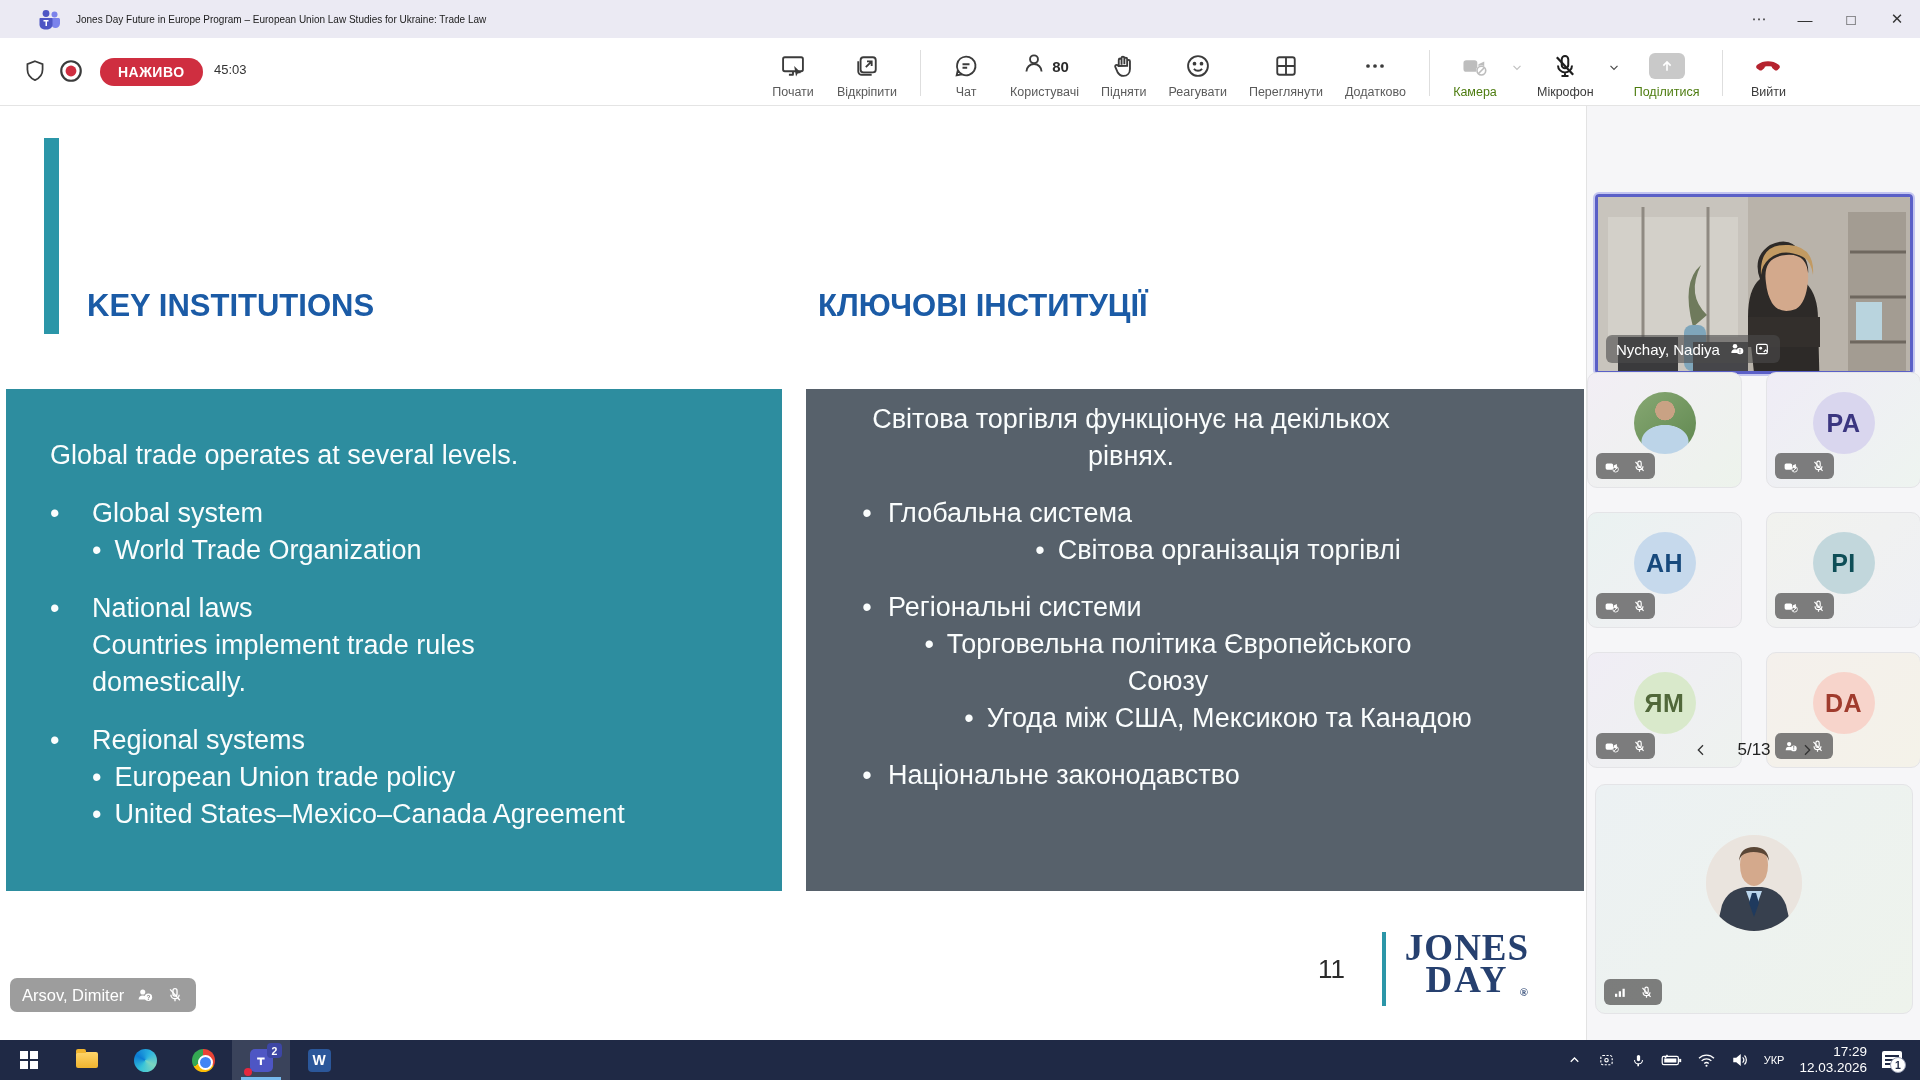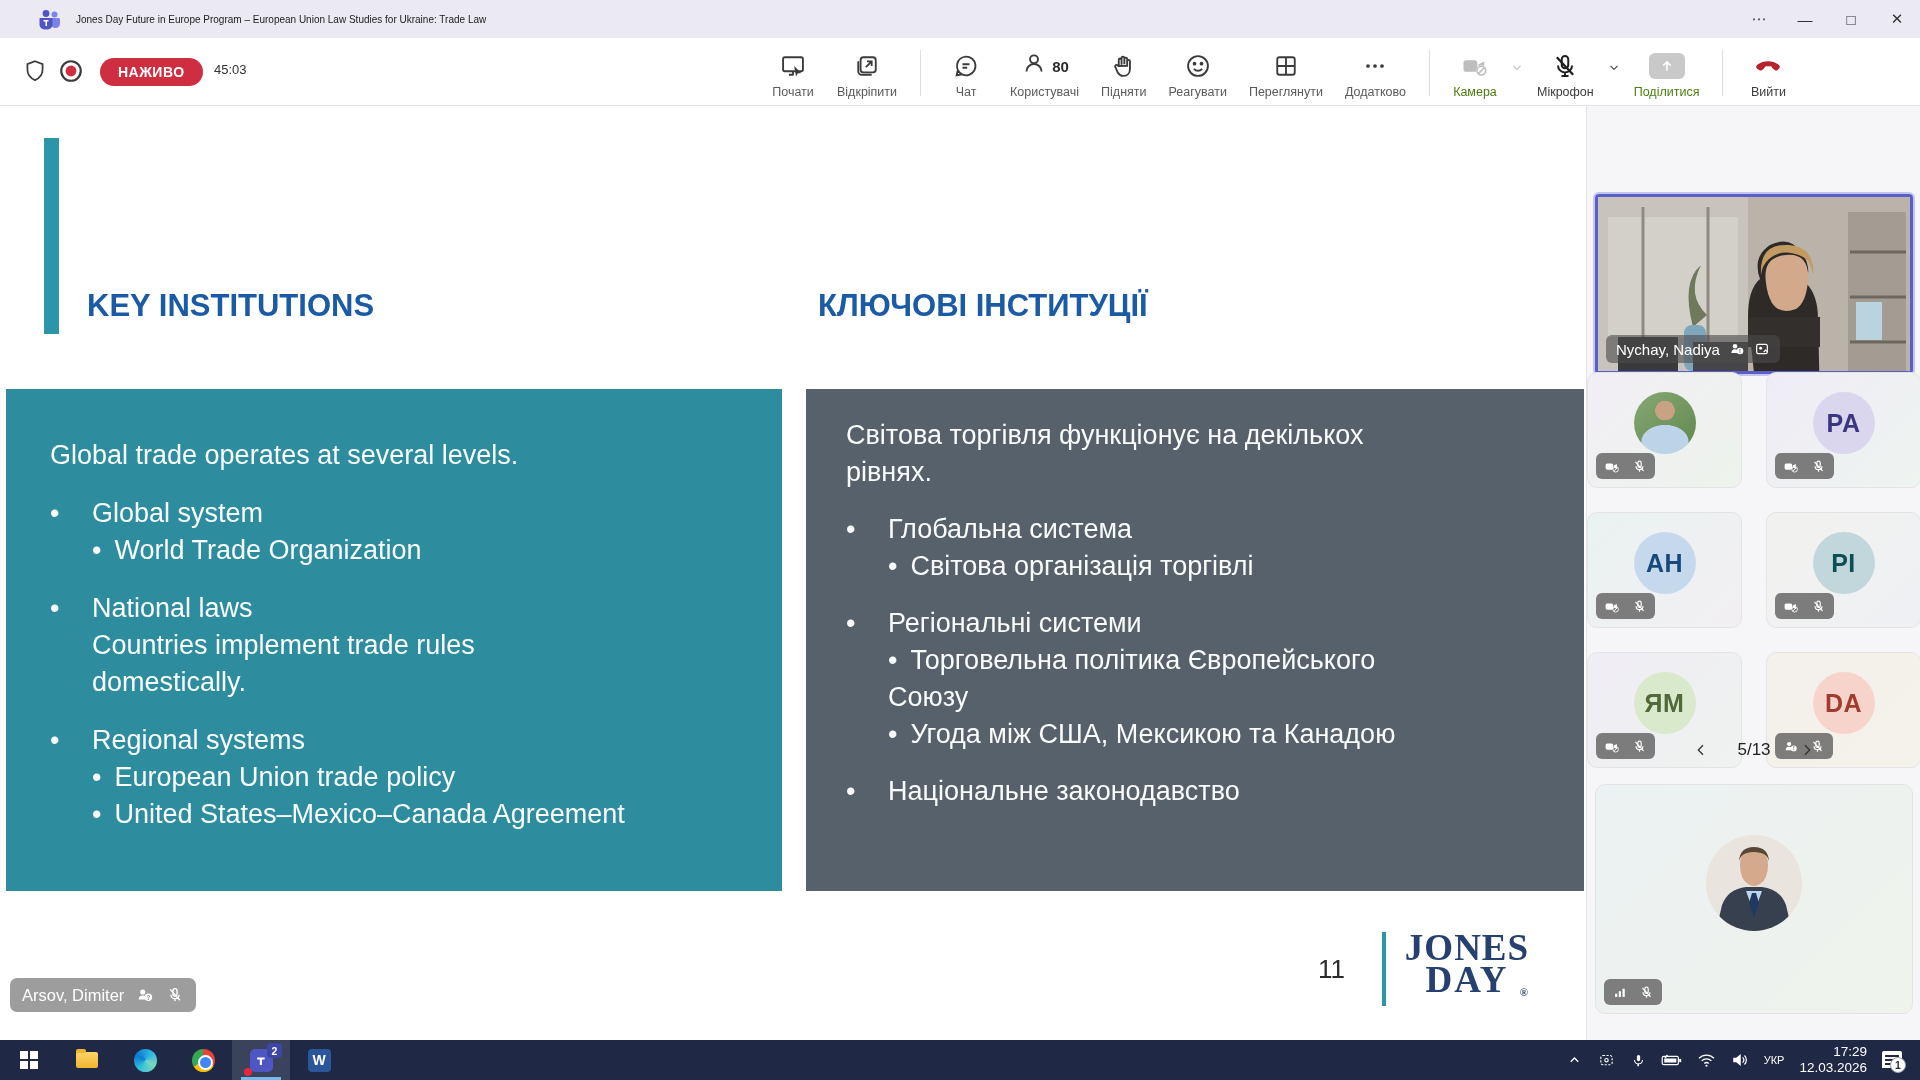--- a/index.html
+++ b/index.html
@@ -42,21 +42,21 @@
 
   
   .stage { position:absolute; top:106px; left:0; width:1586px; height:934px; background:#fff; }
   .accent-bar { position:absolute; left:44px; top:32px; width:15px; height:196px; background:#2b96a8; }
   .slide-title { position:absolute; top:182px; font-size:31px; font-weight:bold; color:#1b5ba6; }
   .t-en { left:87px; } .t-uk { left:818px; }
 
   .box { position:absolute; top:283px; height:502px; color:#fafdfd;
     font-size:27px; line-height:37px; }
   .box-en { left:6px;  width:776px; background:#2d8d9f; padding:48px 40px 0 44px; }
-  .box-uk { left:806px; width:778px; background:#57616b; padding:28px 36px 0 40px; }
+  .box-uk { left:806px; width:778px; background:#57616b; padding:12px 36px 0 40px;text-align:center; }
   .grp { margin-top:21px; }
   .box-uk .grp { margin-top:20px; }
   .l1 { display:flex; }
   .l1 .bul { width:42px; flex:none; }
   .bul::before { content:"•"; }
   .l2 { margin-left:42px; }
   .l2 .bul2::before { content:"•"; }
   .l2 .bul2 { margin-right:13px; }
   .note { margin-left:42px; }
   .box-en .note { max-width:440px; }

